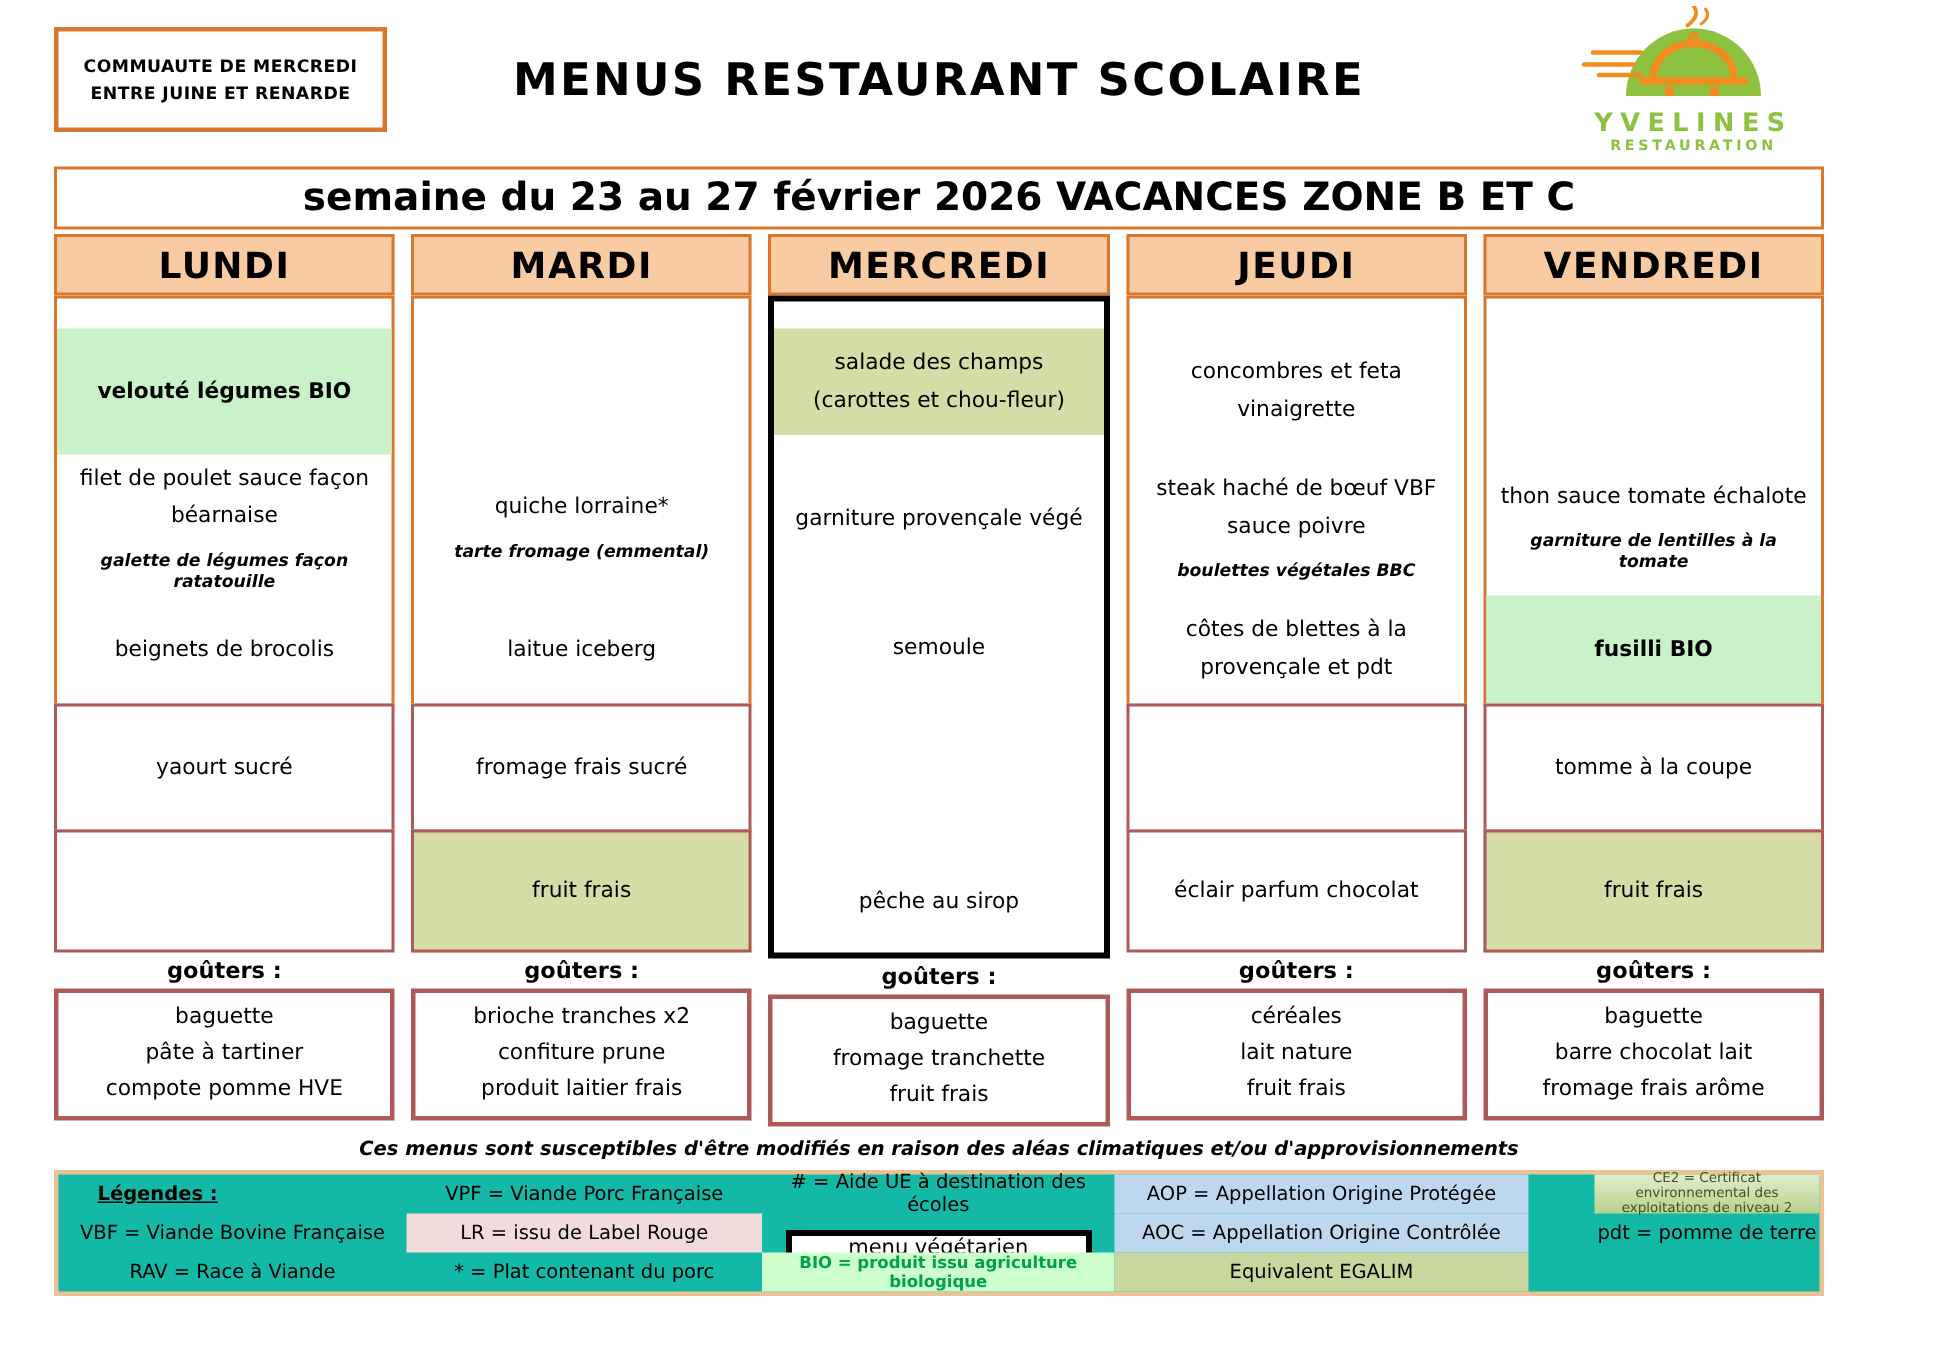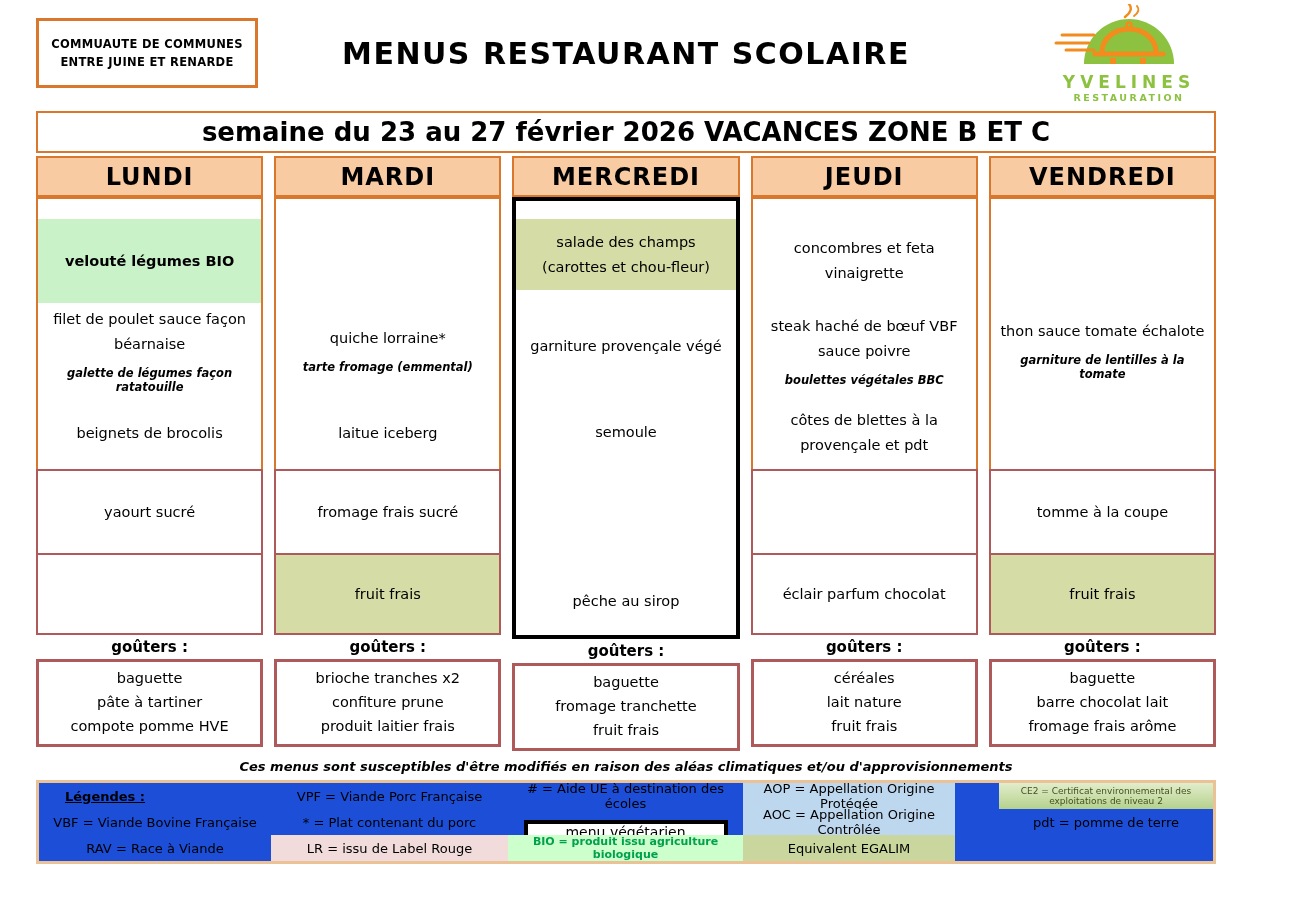--- a/index.html
+++ b/index.html
@@ -54,44 +54,44 @@
   .bg-olive { background:#D6DCA5; }
 
   .gouter-label { height:24px; display:flex; align-items:center; justify-content:center;
     font-size:15px; font-weight:bold; }
   .gouter-box { border:3px solid #AE5A5A; height:88px; background:#fff; text-align:center;
     font-size:14.5px; line-height:24px; padding-top:4px; }
 
   .disclaimer { margin-top:8px; text-align:center; font-size:13px; font-weight:bold; font-style:italic; }
 
   
-  .legend { margin-top:6px; border:3px solid #EAC296; display:flex; height:84px; background:#1d4ed8; }
+  .legend { margin-top:6px; border:3px solid #EAC296; display:flex; height:84px; background:#14b8a6; }
   .lcol { display:grid; grid-template-rows:26px 26px 26px; }
-  .lcol1 { width:232px; } .lcol2 { width:237px; } .lcol3 { width:235px; } .lcol4 { width:212px; }
+  .lcol1 { width:232px; } .lcol2 { width:237px; } .lcol3 { width:235px; } .lcol4 { width:276px; }
   .lcol5 { flex:1;padding-left:44px; }
   .lcell { display:flex; align-items:center; justify-content:center; font-size:13px; text-align:center; }
   .lcell.ltitle { justify-content:flex-start; padding-left:26px; font-weight:bold; text-decoration:underline; }
   .lcell.pink { background:#F2DCDB; }
   .lcell.blue { background:#BDD7EE; }
   .lcell.olive2 { background:#C9D69E; }
   .lcell.bio-l { background:#CCFFCC; color:#00A14B; font-weight:bold; font-size:11px; }
   .lcell.ce2 { background:linear-gradient(#E2EDCB,#B5D18D); font-size:9px; line-height:10px;
     color:#45521D; padding:0 8px; }
   .veg-legend-box { border:4px solid #000; width:204px; height:24px; display:flex; align-items:center;
     justify-content:center; font-size:14px; background:#fff;margin-top:19px; }
 </style>
 </head>
 <body>
 
 <div class="page">
   <div class="content">
 
     <div class="top">
       <div class="commune-box">
-        <div>COMMUAUTE DE COMMUNES</div>
+        <div>COMMUAUTE DE MERCREDI</div>
         <div>ENTRE JUINE ET RENARDE</div>
       </div>
       <div class="main-title">MENUS RESTAURANT SCOLAIRE</div>
       <div class="logo">
         <svg width="150" height="66" viewBox="0 0 150 66">
           <path d="M30,60 A45,45 0 0 1 120,60 Z" fill="#8CC23F"></path>
           <path d="M71,13 q9,-7 4,-13" stroke="#F28C1E" stroke-width="2.5" fill="none" stroke-linecap="round"></path>
           <path d="M80,12 q7,-5 3,-10" stroke="#F28C1E" stroke-width="2" fill="none" stroke-linecap="round"></path>
           <circle cx="75" cy="21" r="2.5" fill="none" stroke="#F28C1E" stroke-width="2.5"></circle>
           <path d="M48,48 a27,23 0 0 1 54,0" fill="none" stroke="#F28C1E" stroke-width="5"></path>
@@ -198,20 +198,21 @@
 
       <div class="day-col">
         <div class="day-header">VENDREDI</div>
         <div class="menu-box">
           <div class="cell-main">
             <div class="row-entree"></div>
             <div class="row-plat">
               <div>thon sauce tomate échalote</div>
               <div class="sub">garniture de lentilles à la tomate</div>
             </div>
+            <div class="row-legume bg-bio">fusilli BIO</div>
           </div>
           <div class="cell-small">tomme à la coupe</div>
           <div class="cell-small c3 bg-olive">fruit frais</div>
         </div>
         <div class="gouter-label">goûters :</div>
         <div class="gouter-box">
           <div>baguette</div>
           <div>barre chocolat lait</div>
           <div>fromage frais arôme</div>
         </div>
@@ -221,22 +222,22 @@
     <div class="disclaimer">Ces menus sont susceptibles d'être modifiés en raison des aléas climatiques et/ou d'approvisionnements</div>
 
     <div class="legend">
       <div class="lcol lcol1">
         <div class="lcell ltitle">Légendes :</div>
         <div class="lcell">VBF = Viande Bovine Française</div>
         <div class="lcell">RAV = Race à Viande</div>
       </div>
       <div class="lcol lcol2">
         <div class="lcell">VPF = Viande Porc Française</div>
+        <div class="lcell pink">LR = issu de Label Rouge</div>
         <div class="lcell">* = Plat contenant du porc</div>
-        <div class="lcell pink">LR = issu de Label Rouge</div>
       </div>
       <div class="lcol lcol3">
         <div class="lcell"># = Aide UE à destination des écoles</div>
         <div class="lcell">
           <div class="veg-legend-box">menu végétarien</div>
         </div>
         <div class="lcell bio-l">BIO = produit issu agriculture biologique</div>
       </div>
       <div class="lcol lcol4">
         <div class="lcell blue">AOP = Appellation Origine Protégée</div>

